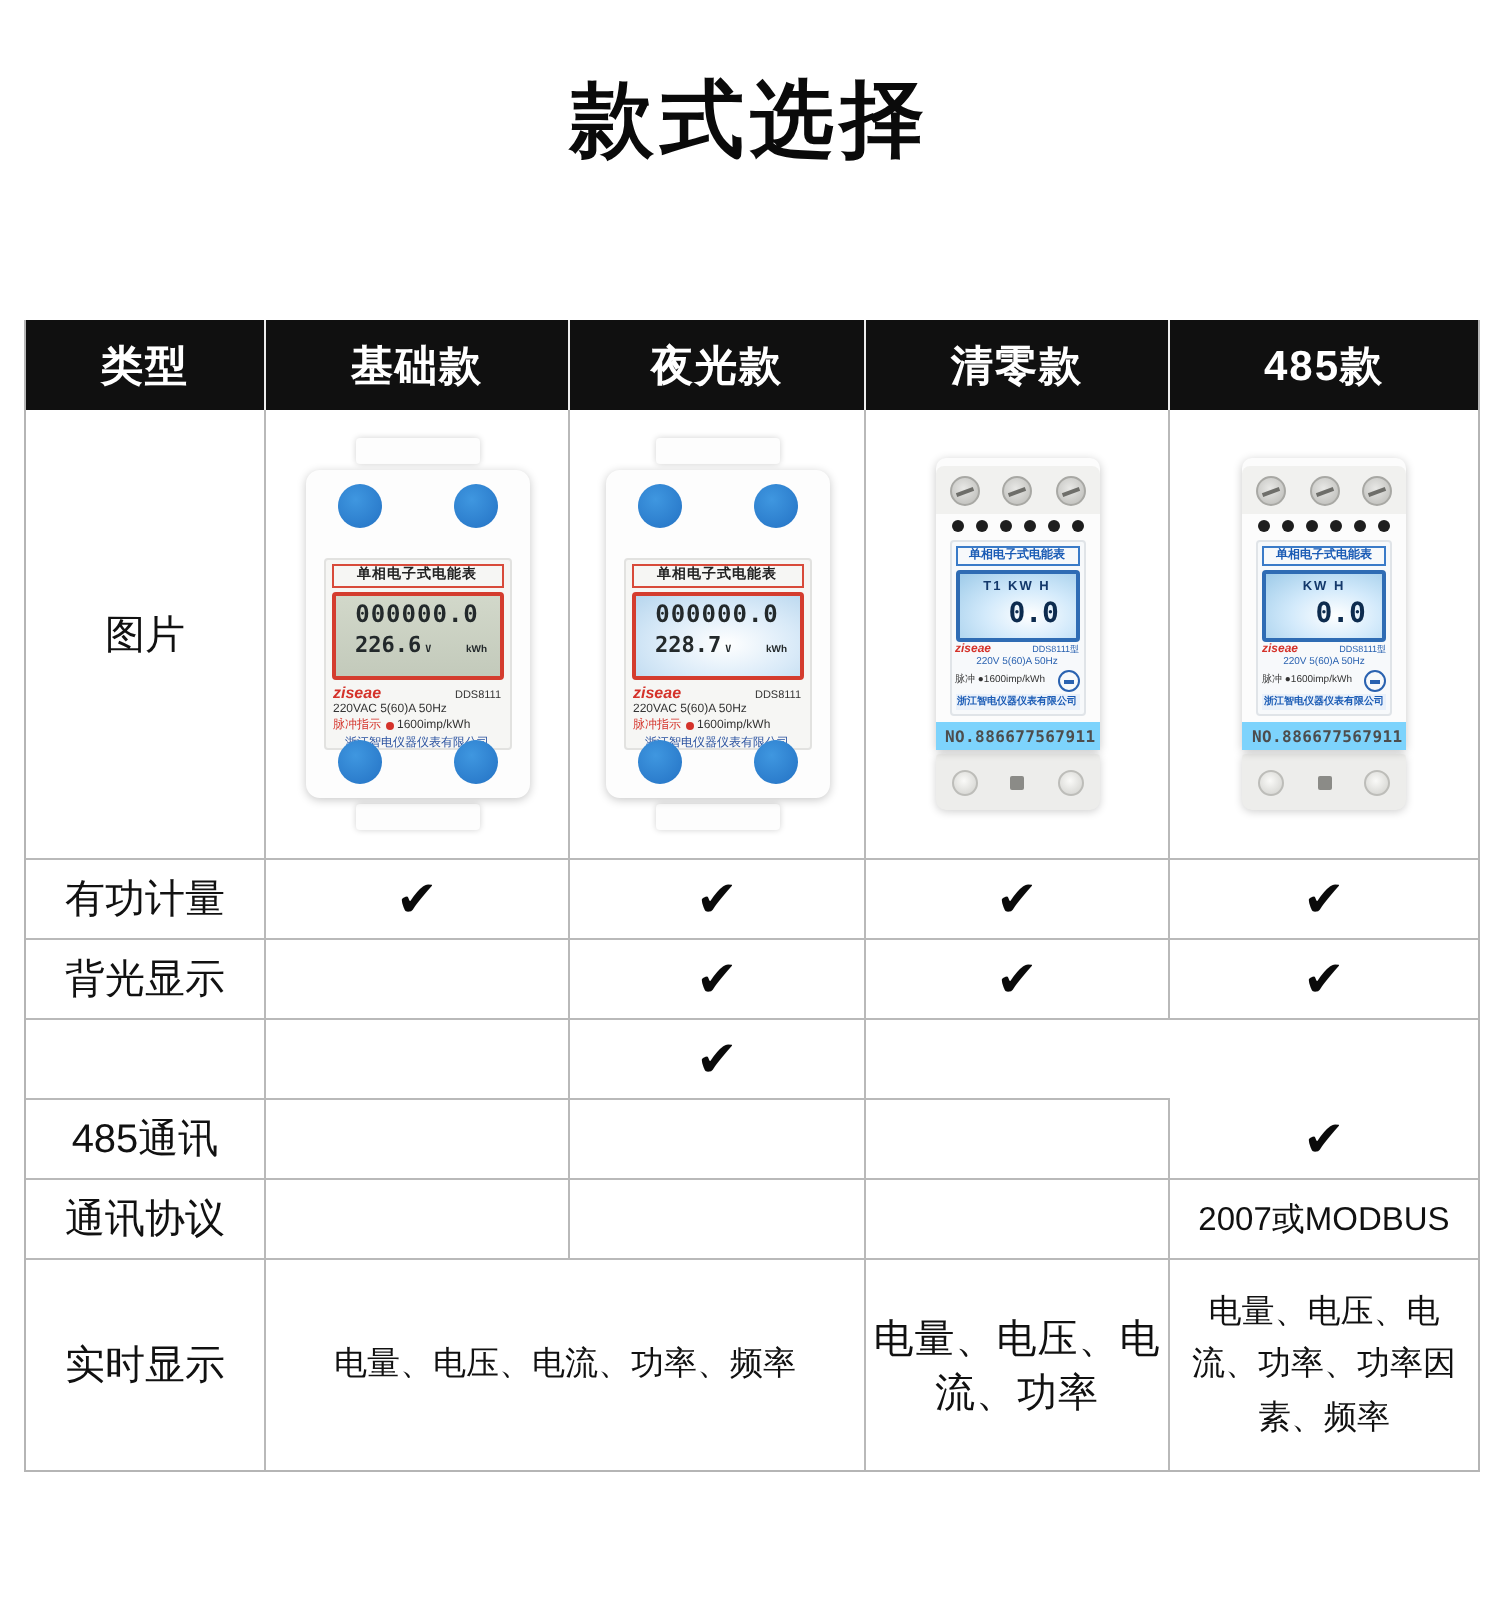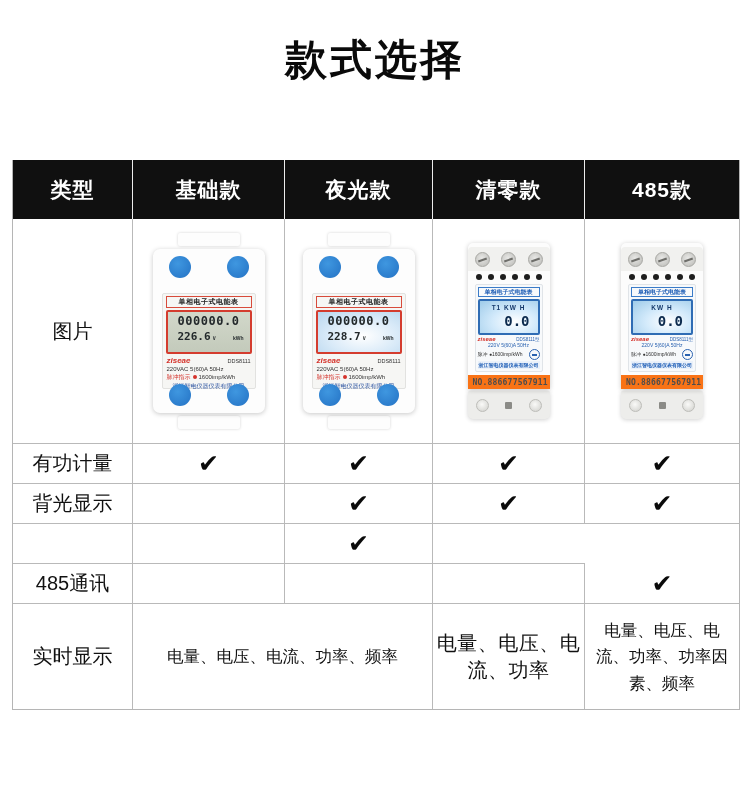--- a/index.html
+++ b/index.html
@@ -20,21 +20,21 @@
   .trow { display:grid; grid-template-columns:120px 152px 148px 152px 154px; }
   .trow.realtime { grid-template-columns:120px 300px 152px 154px; }
   .cell {
     border-right:1px solid #b9b9b9; border-bottom:1px solid #b9b9b9;
     display:flex; align-items:center; justify-content:center; text-align:center;
   }
   .cell:last-child { border-right:none; }
   .trow:last-child .cell { border-bottom:none; }
   
   .trow.thead .cell {
-    background:#101010; color:#ffffff; height:59px;
+    background:#101010; color:#ffffff; height:45px;
     font-size:21px; font-weight:700; letter-spacing:1px;
     border-right:1px solid #ededed; border-bottom:none;
   }
   .trow.thead .cell:last-child { border-right:none; }
   
   .trow.imgrow .cell { height:225px; }
   
   .trow.feature .cell { height:40px; font-size:20px; }
   .rowlabel { font-size:20px; color:#111; }
   .checkmark { font-family:"DejaVu Sans",sans-serif; font-size:25px; font-weight:700; color:#0a0a0a; }
@@ -110,21 +110,21 @@
   .mB-brand .zb { font-size:6px; }
   .mB-brand .bm { font-size:4.5px; color:#2a62b0; }
   .mB-specs { font-size:5px; color:#2a62b0; line-height:7px; white-space:nowrap; overflow:hidden; }
   .mB-pulse { display:flex; align-items:center; justify-content:space-between; line-height:9px; }
   .mB-pulse .ptext { font-size:5px; color:#333; white-space:nowrap; }
   .dial { width:11px; height:11px; border:1.5px solid #2a62b0; border-radius:50%; position:relative; flex:none; }
   .dial::after { content:""; position:absolute; left:2px; top:4px; width:5px; height:2px; background:#2a62b0; }
   .mB-comp { font-size:5px; color:#1a5bb5; font-weight:700; text-align:center; line-height:8px;
     background:#eaf1fa; margin-top:1px; white-space:nowrap; overflow:hidden; }
   .mB-serial { font-family:"DejaVu Sans Mono",monospace; font-size:8px; font-weight:700; color:#4d4d4d;
-    text-align:right; padding:3px 4px 2px 5px; letter-spacing:0.2px; background:#f97316; margin-top:3px; white-space:nowrap; }
+    text-align:right; padding:3px 4px 2px 5px; letter-spacing:0.2px; background:#7dd3fc; margin-top:3px; white-space:nowrap; }
   .mB-bottom { width:82px; height:28px; background:#ededeb; border-radius:2px 2px 5px 5px;
     box-shadow:0 1px 4px rgba(0,0,0,.18); display:flex; justify-content:space-between;
     align-items:center; padding:0 8px; margin-top:2px; }
   .mB-bottom span { width:13px; height:13px; border-radius:50%;
     background:radial-gradient(circle at 45% 40%, #fafaf8, #cfcfcb); border:1px solid #bdbdb9; }
   .mB-bottom .mid { width:7px; height:7px; border-radius:1px; background:#8b8b87; border:none; }
 </style>
 </head>
 <body>
 
@@ -364,20 +364,37 @@
         <span class="checkmark"></span>
       </div>
     <div class="cell">
         <span class="checkmark"></span>
       </div>
     <div class="cell">
         <span class="checkmark">✔</span>
       </div>
   </div>
 
+  <div class="trow feature">
+    <div class="cell">
+        <span class="rowlabel">通讯协议</span>
+      </div>
+    <div class="cell">
+        <span></span>
+      </div>
+    <div class="cell">
+        <span></span>
+      </div>
+    <div class="cell">
+        <span></span>
+      </div>
+    <div class="cell">
+        <span class="protocol-text">2007或MODBUS</span>
+      </div>
+  </div>
 
   <div class="trow realtime">
     <div class="cell">
         <span class="rowlabel">实时显示</span>
       </div>
     <div class="cell">
         <span class="rt-small">电量、电压、电流、功率、频率</span>
       </div>
     <div class="cell">
         <span class="rt-main">电量、电压、电流、功率</span>

